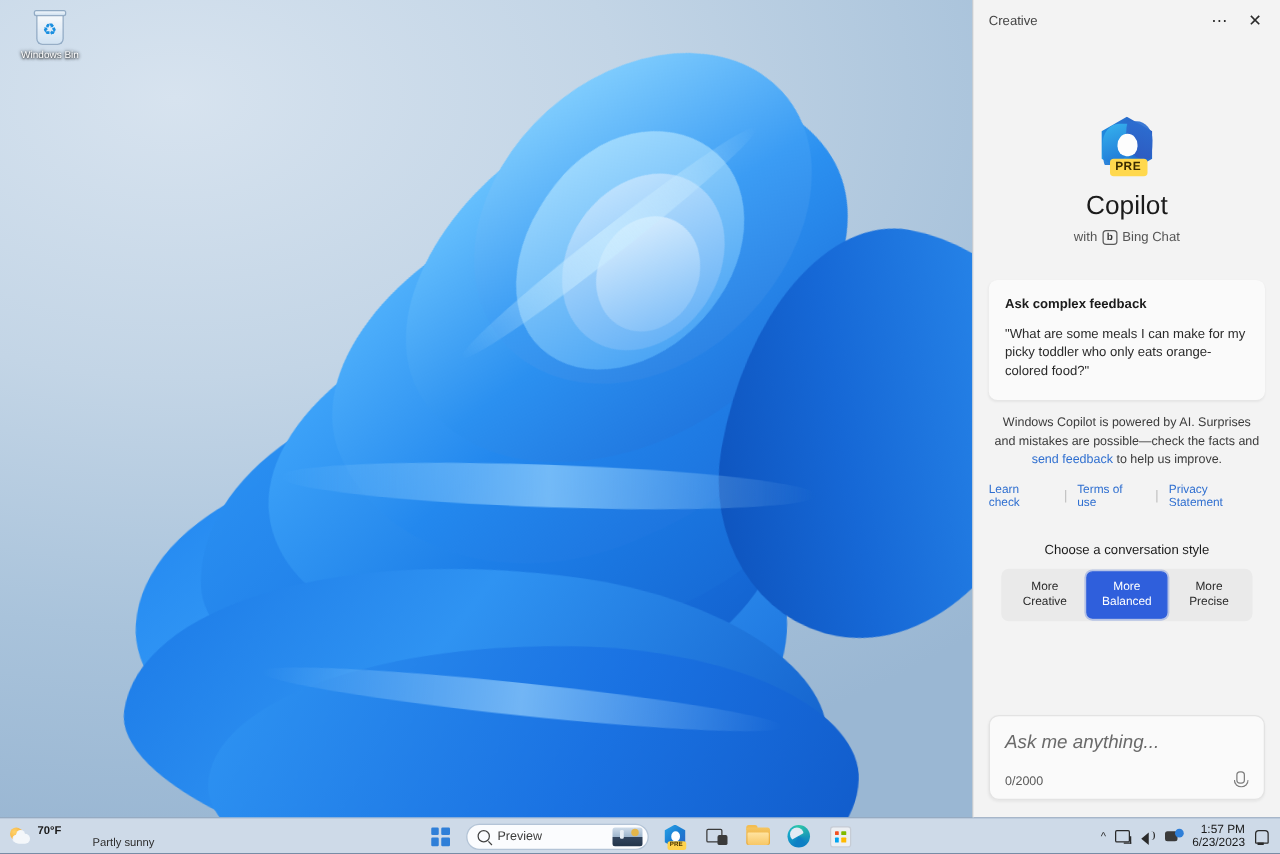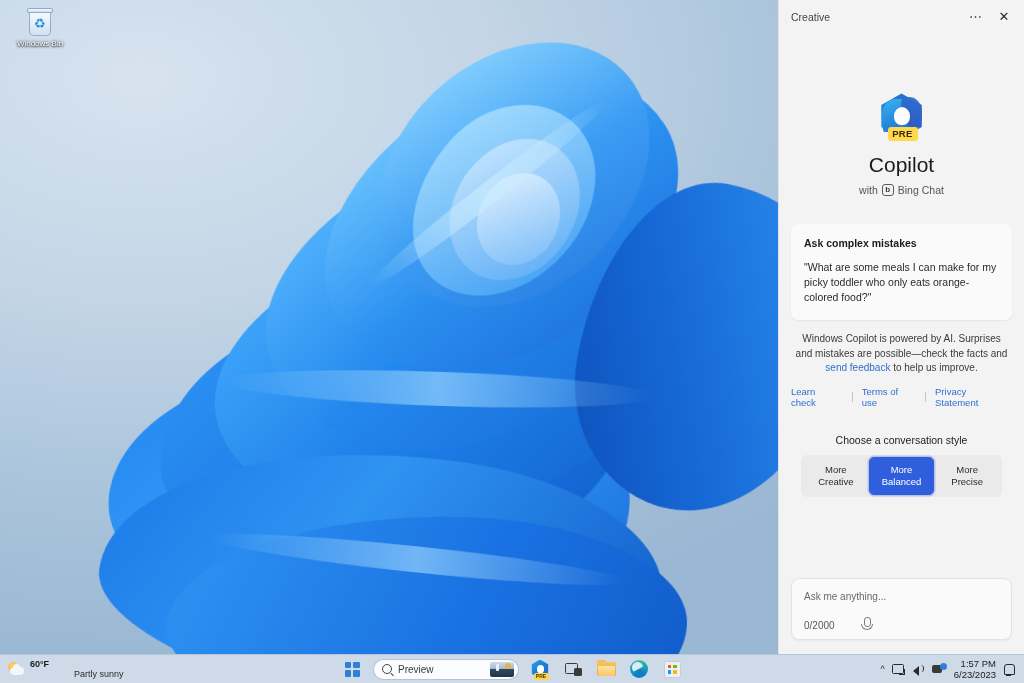--- a/index.html
+++ b/index.html
@@ -324,22 +324,22 @@
     box-shadow:0 0 0 1.5px rgba(47,95,220,.28);
   }
 
   #composer-wrap { flex:none; padding:0 12px 14px; }
   #composer {
     background:#fafafa; border:1px solid #e3e3e3; border-radius:8px;
     padding:12px 12px 8px; min-height:62px;
     display:flex; flex-direction:column; justify-content:space-between;
     box-shadow:0 1px 2px rgba(0,0,0,.05);
   }
-  #composer-input { font-size:10px; color:#6a6a6a; cursor:text; }
-  #composer-bottom { display:flex; align-items:flex-end; justify-content:flex-start;
+  #composer-input { font-size:15px; color:#6a6a6a; cursor:text;font-style:italic; }
+  #composer-bottom { display:flex; align-items:flex-end; justify-content:space-between;
                      margin-top:14px;gap:24px; }
   #charcount { font-size:10px; color:#5a5a5a; }
   .mic {
     width:15px; height:15px; position:relative; cursor:default; opacity:.75;
   }
   .mic:before{
     content:""; position:absolute; left:5px; top:1px; width:5px; height:8px;
     border:1.3px solid #555; border-radius:3px;
   }
   .mic:after{
@@ -439,21 +439,21 @@
       </div>
       <div id="brandname">Copilot</div>
       <div id="brandsub">
         <span>with</span>
         <span class="bingmark">b</span>
         <span>Bing Chat</span>
       </div>
     </div>
 
     <div id="suggestion">
-      <div id="sug-title">Ask complex mistakes</div>
+      <div id="sug-title">Ask complex feedback</div>
       <div id="sug-text">"What are some meals I can make for my picky toddler who only eats orange-colored food?"</div>
     </div>
 
     <div id="disclaimer">
       <span>Windows Copilot is powered by AI. Surprises and mistakes are possible—check the facts and </span><a>send feedback</a><span> to help us improve.</span>
     </div>
 
     <div id="legal">
       <a>Learn check</a>
       <span class="sep"></span>
@@ -494,21 +494,21 @@
 
 <div id="taskbar">
 
   <div id="tb-left">
     <div id="weather">
       <span class="wicon">
         <span class="wsun"></span>
           <span class="wcloud"></span>
       </span>
       <span class="wtxt">
-        <div class="t1">60°F</div>
+        <div class="t1">70°F</div>
         <div class="t2">Partly sunny</div>
       </span>
     </div>
   </div>
 
   <div id="tb-center">
     <div class="tb-btn">
       <span class="start-grid">
         <i></i>
           <i></i>

